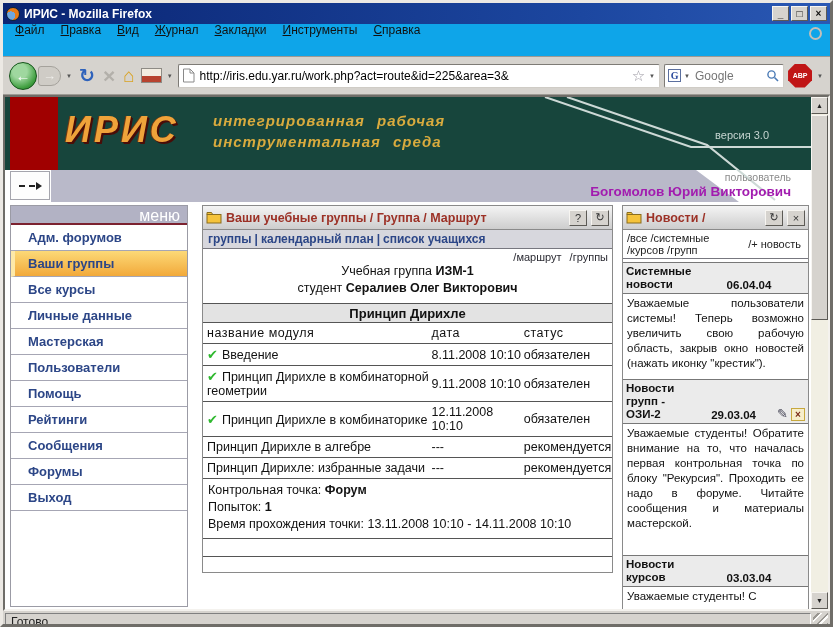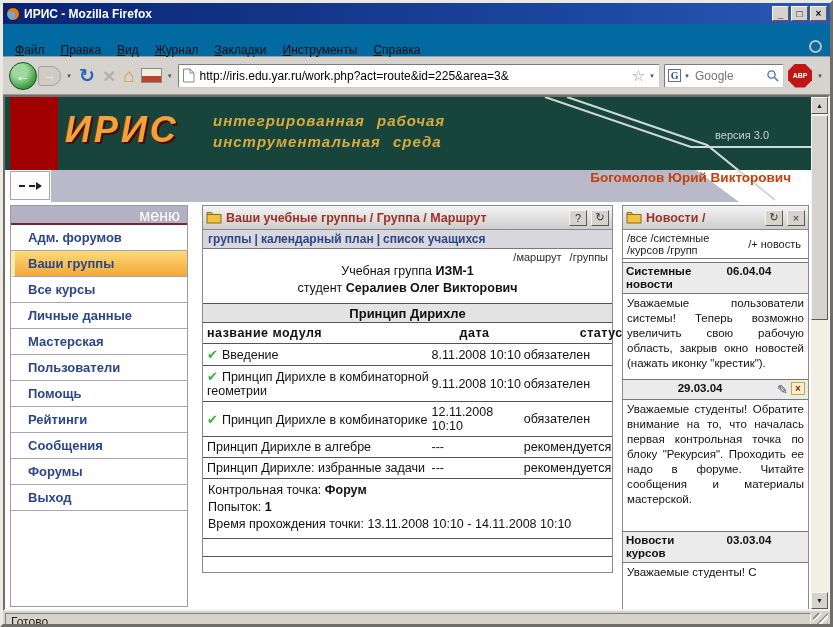--- a/index.html
+++ b/index.html
@@ -5,21 +5,21 @@
   html,body{margin:0;padding:0;background:#808080;}
   *{box-sizing:border-box;font-family:"Liberation Sans","DejaVu Sans",sans-serif;}
   .window{width:833px;height:627px;background:#d6d3ce;border:3px solid;border-color:#ece9e4 #6f6d68 #6f6d68 #ece9e4;position:relative;overflow:hidden;}
   
   .titlebar{height:21px;background:linear-gradient(90deg,#0a2472 0%,#1c47a0 70%,#2a58b4 100%);display:flex;align-items:center;padding:0 3px;}
   .fx-icon{width:14px;height:14px;border-radius:50%;background:radial-gradient(circle at 32% 65%,#6fa8e0 0 38%,#e87b16 40% 100%);border:1px solid #123;margin-right:4px;flex:none;}
   .title-text{color:#fff;font-size:12px;font-weight:bold;flex:1;white-space:nowrap;}
   .winbtn{width:17px;height:15px;margin-left:2px;background:#d6d3ce;border:1px solid;border-color:#f7f5f1 #5c5a55 #5c5a55 #f7f5f1;font-size:10px;font-weight:bold;color:#111;display:flex;align-items:center;justify-content:center;line-height:1;padding:0;}
   .winbtn span{pointer-events:none;}
   
-  .menubar{height:23px;display:flex;align-items:flex-start;padding:16px 4px;border-bottom:1px solid #9d9a94;background:#0369a1;}
+  .menubar{height:23px;display:flex;align-items:flex-end;padding:16px 4px;border-bottom:1px solid #9d9a94;background:#0ea5e9;}
   .menu-item{font-size:12px;color:#111;padding:3px 8px;cursor:default;}
   .menubar .spacer{flex:1;}
   .throbber{width:13px;height:13px;border-radius:50%;border:2px solid #c2bfb9;margin-right:4px;}
   
   .toolbar{height:38px;display:flex;align-items:center;padding:0 6px;background:#d6d3ce;border-bottom:1px solid #9d9a94;gap:4px;}
   .nav-back{width:28px;height:28px;border-radius:50%;background:radial-gradient(circle at 38% 32%,#9fd79f 0 30%,#3f9e3f 70%,#1e6b1e 100%);border:1px solid #14541a;color:#fff;font-size:15px;font-weight:bold;display:flex;align-items:center;justify-content:center;flex:none;padding:0;}
   .nav-fwd{width:23px;height:20px;border-radius:3px 10px 10px 3px;background:#cfccc6;border:1px solid #a5a29c;color:#f0efec;font-size:13px;font-weight:bold;display:flex;align-items:center;justify-content:center;flex:none;padding:0;margin-left:-3px;}
   .dd{font-size:6px;color:#555;padding:0 1px;background:none;border:none;}
   .tbtn{background:none;border:none;padding:0 2px;font-weight:bold;display:flex;align-items:center;justify-content:center;}
   .glyph-refresh{color:#2f62bb;font-size:19px;}
@@ -41,51 +41,51 @@
   .slogan{position:absolute;left:208px;top:13px;font-size:15px;font-weight:bold;font-style:italic;color:#d9ab3e;letter-spacing:1px;word-spacing:7px;line-height:21px;}
   .version{position:absolute;right:42px;top:32px;font-size:11px;color:#c5d4d0;}
   .deco-lines{position:absolute;left:0;top:0;width:806px;height:105px;pointer-events:none;z-index:3;}
   .userbar{position:absolute;left:0;top:73px;width:806px;height:32px;background:#fff;}
   .lavender{position:absolute;left:46px;top:0;width:732px;height:32px;background:#b9b9c9;clip-path:polygon(0 0,645px 0,688px 100%,0 100%);}
   .arrowbox{position:absolute;left:5px;top:1px;width:40px;height:29px;background:#fdfdfd;border:1px solid #a5a5ad;display:flex;align-items:center;justify-content:center;gap:1px;}
   .arrow-dash{width:16px;border-top:2px dashed #222;}
   .arrow-tri{width:0;height:0;border-left:6px solid #222;border-top:4px solid transparent;border-bottom:4px solid transparent;}
   .user-labels{position:absolute;right:20px;top:0;text-align:right;z-index:4;}
   .user-role{font-size:10.5px;color:#8b8b8b;line-height:14px;}
-  .user-name{font-size:13.5px;font-weight:bold;color:#c2410c;line-height:16px;}
+  .user-name{font-size:13.5px;font-weight:bold;color:#a21caf;line-height:16px;}
   
   .sidebar{position:absolute;left:5px;top:108px;width:178px;bottom:2px;background:#fff;border:1px solid #9b9ba5;}
   .side-head{height:19px;background:#b2b2c4;color:#fff;font-size:16px;line-height:19px;text-align:right;padding-right:7px;border-bottom:2px solid #7c2230;}
   .side-item{height:26px;line-height:25px;padding-left:17px;font-size:13px;font-weight:bold;color:#2c4687;border-bottom:1px solid #a6a6b4;cursor:pointer;background:#fff;}
   .side-item.active{background:linear-gradient(#fcd977,#f2a93a);border-left:4px solid #fde9a8;padding-left:13px;}
   
   .panel{position:absolute;background:#fff;border:1px solid #8a8a8a;}
   .mainpanel{left:197px;top:108px;width:411px;height:368px;}
   .newspanel{left:617px;top:108px;width:187px;height:408px;overflow:hidden;}
   .phead{height:24px;background:linear-gradient(#f4f4f4,#cdcdcd);border-bottom:1px solid #8a8a8a;display:flex;align-items:center;padding:0 3px;gap:4px;}
   .ptitle{font-size:12.5px;font-weight:bold;color:#9c3126;flex:1;white-space:nowrap;overflow:hidden;}
   .hbtn{width:18px;height:16px;background:#d6d3ce;border:1px solid;border-color:#f7f5f1 #5c5a55 #5c5a55 #f7f5f1;font-size:11px;color:#333;display:flex;align-items:center;justify-content:center;padding:0;flex:none;}
   .ptabs{height:19px;background:#d7d7dd;border-bottom:1px solid #77777f;font-size:12px;font-weight:bold;color:#2c4687;line-height:18px;padding-left:5px;white-space:nowrap;}
   .ptabs a{color:#2c4687;text-decoration:none;cursor:pointer;}
   .tab-sep{padding:0 3px;}
   .links-right{text-align:right;font-size:11px;color:#2b2b33;padding:2px 4px 0 0;}
   .links-right a{color:#2b2b33;text-decoration:none;margin-left:5px;cursor:pointer;}
   .center-block{text-align:center;font-size:12.5px;color:#111;line-height:17px;padding-bottom:6px;}
   .trow-title{border-top:1px solid #555;border-bottom:1px solid #555;height:20px;background:#e3e3e3;text-align:center;font-size:13px;font-weight:bold;line-height:20px;color:#111;}
   .tgrid{display:grid;grid-template-columns:56% 23% 21%;padding:3px 4px;font-size:12.5px;color:#111;border-bottom:1px solid #555;align-items:center;}
-  .tgrid.head{font-weight:bold;letter-spacing:0.5px;gap:28px;}
+  .tgrid.head{font-weight:normal;letter-spacing:0.5px;}
   .chk{color:#2eb82e;font-size:13px;font-weight:bold;margin-right:4px;}
   .cpoint{padding:3px 5px 5px;font-size:12.5px;line-height:17px;color:#111;border-bottom:1px solid #555;}
   .emptyrowA{height:18px;border-bottom:1px solid #555;}
   .emptyrowB{height:12px;}
   
   .nfilters{display:flex;align-items:center;justify-content:space-between;padding:2px 4px;border-bottom:1px solid #77777f;font-size:11px;color:#222;}
   .nfilters a{color:#222;text-decoration:none;margin-right:3px;cursor:pointer;white-space:nowrap;}
   .ngap{height:3px;}
-  .nhead{display:flex;align-items:flex-start;background:#ebebeb;border-top:1px solid #777;border-bottom:1px solid #777;padding:2px 3px;gap:3px;}
+  .nhead{display:flex;align-items:flex-end;background:#ebebeb;border-top:1px solid #777;border-bottom:1px solid #777;padding:2px 3px;gap:3px;}
   .ntitle{font-size:11.5px;font-weight:bold;color:#111;width:64px;line-height:13px;flex:none;}
   .ndate{font-size:11.5px;font-weight:bold;color:#111;flex:1;text-align:center;}
   .nicon-edit{font-size:13px;color:#445;background:none;border:none;padding:0;}
   .nicon-del{width:14px;height:13px;background:#f7eecb;border:1px solid #c7a83e;color:#7a2a18;font-size:10px;font-weight:bold;display:flex;align-items:center;justify-content:center;padding:0;}
   .nbody{padding:2px 4px;font-size:11.5px;line-height:15px;color:#111;text-align:justify;overflow:hidden;}
   .nbody.b1{height:82px;}
   .nbody.b2{height:128px;}
   
   .scrollbar{position:absolute;right:0;top:0;width:17px;height:512px;background:#f1efe3;}
   .sbtn{position:absolute;left:0;width:17px;height:17px;background:#d6d3ce;border:1px solid;border-color:#f7f5f1 #5c5a55 #5c5a55 #f7f5f1;font-size:7px;color:#222;display:flex;align-items:center;justify-content:center;padding:0;}
@@ -175,20 +175,21 @@
       <div class="version">версия 3.0</div>
     </div>
 
     <div class="userbar">
       <div class="lavender"></div>
       <div class="arrowbox">
         <span class="arrow-dash"></span>
         <span class="arrow-tri"></span>
       </div>
       <div class="user-labels">
+        <div class="user-role">пользователь</div>
         <div class="user-name">Богомолов Юрий Викторович</div>
       </div>
     </div>
 
     <svg class="deco-lines" viewBox="0 0 806 105">
       <polyline points="540,0 686,50 806,50" fill="none" stroke="#cdd9d6" stroke-width="2"></polyline>
       <polyline points="562,0 702,48 770,103" fill="none" stroke="#cdd9d6" stroke-width="2"></polyline>
     </svg>
 
     <div class="sidebar">
@@ -285,20 +286,21 @@
         <a>/+ новость</a>
       </div>
       <div class="ngap"></div>
       <div class="nhead">
         <span class="ntitle">Системные новости</span>
         <span class="ndate">06.04.04</span>
       </div>
       <div class="nbody b1">Уважаемые пользователи системы! Теперь возможно увеличить свою рабочую область, закрыв окно новостей (нажать иконку "крестик").</div>
       <div class="ngap"></div>
       <div class="nhead">
+        <span class="ntitle">Новости групп - ОЗИ-2</span>
         <span class="ndate">29.03.04</span>
         <button class="nicon-edit">✎</button>
         <button class="nicon-del">×</button>
       </div>
       <div class="nbody b2">Уважаемые студенты! Обратите внимание на то, что началась первая контрольная точка по блоку "Рекурсия". Проходить ее надо в форуме. Читайте сообщения и материалы мастерской.</div>
       <div class="ngap"></div>
       <div class="nhead">
         <span class="ntitle">Новости курсов</span>
         <span class="ndate">03.03.04</span>
       </div>

